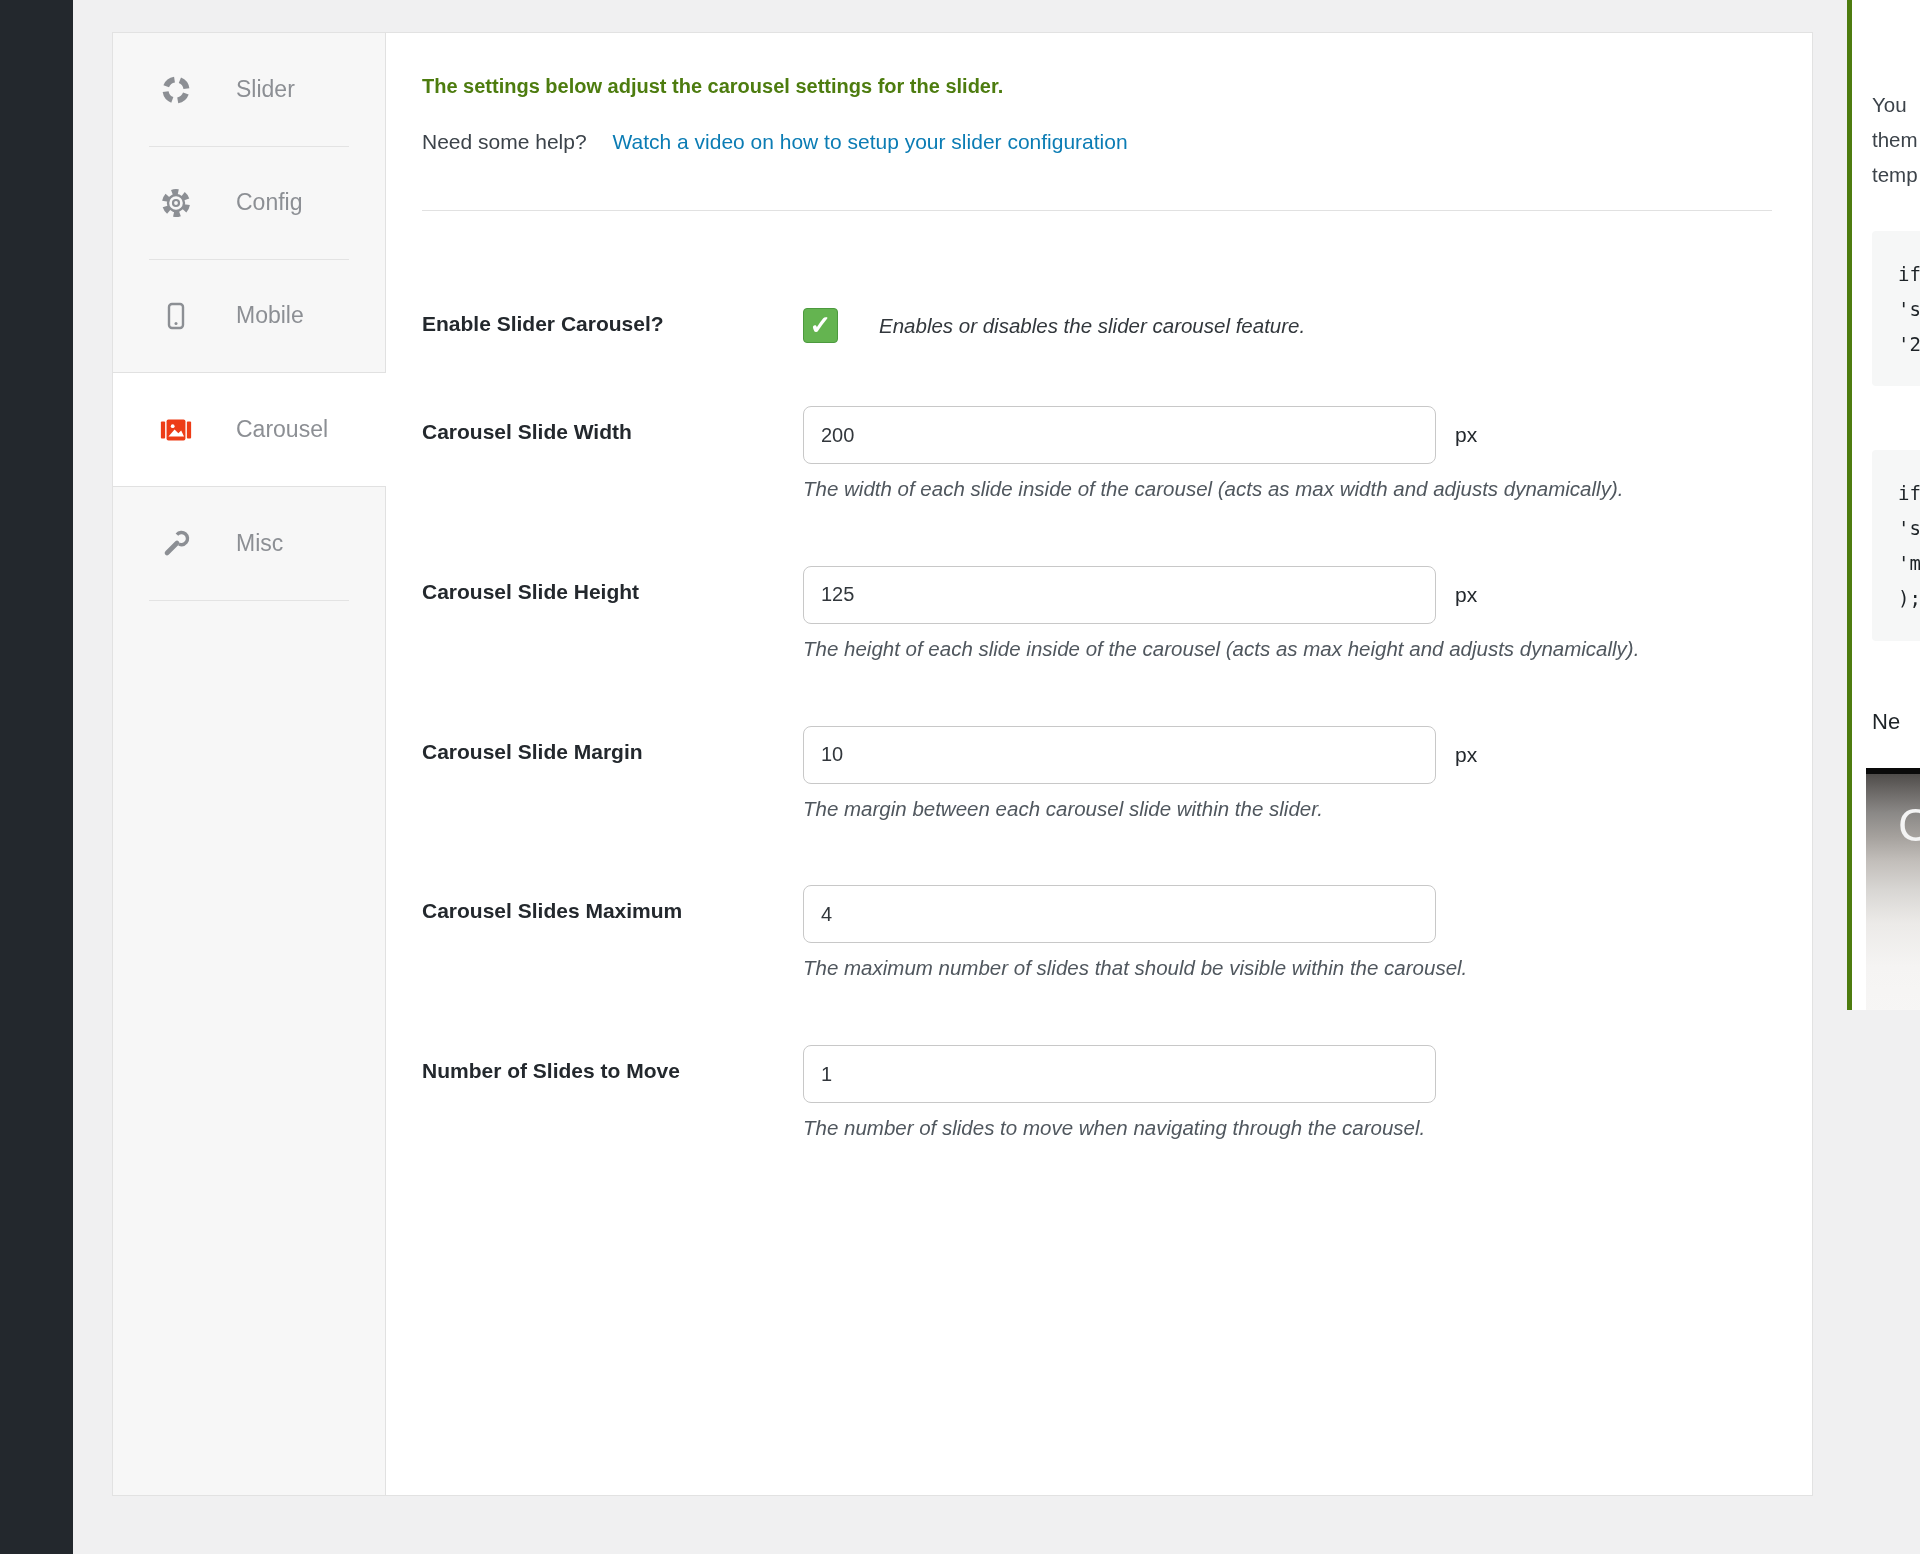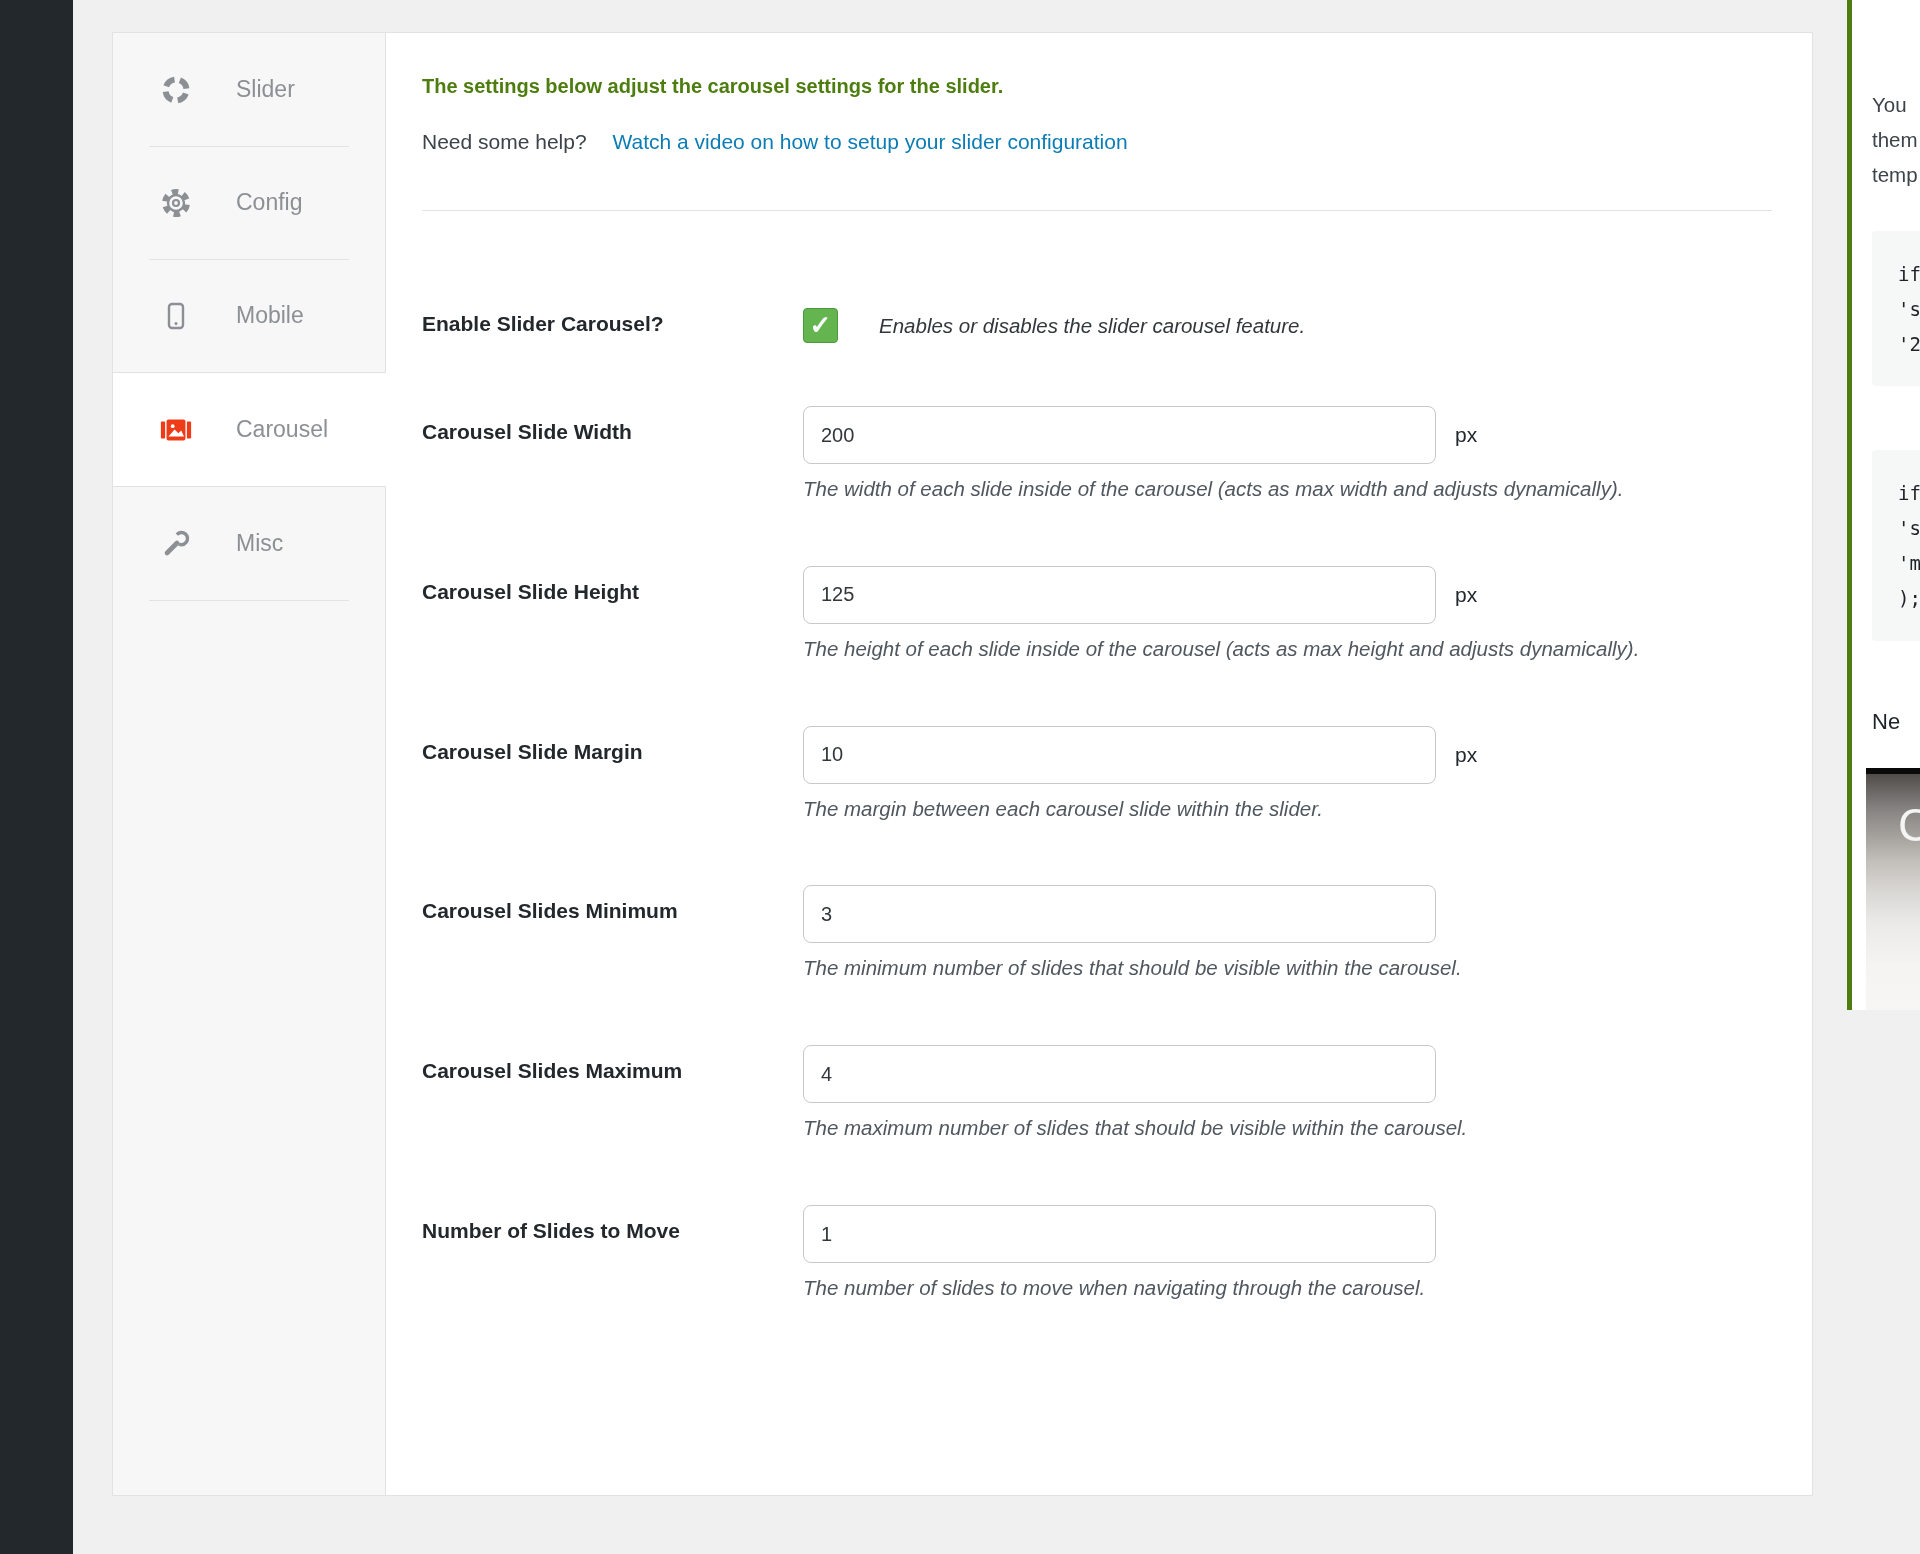--- a/index.html
+++ b/index.html
@@ -241,29 +241,20 @@
         <div class="row-label">Carousel Slide Margin</div>
         <div class="field">
           <div class="input-line">
             <input class="text-input" type="text" value="10" style="">
             <span class="suffix">px</span>
           </div>
           <div class="desc">The margin between each carousel slide within the slider.</div>
         </div>
       </div>
 
-      <div class="row">
-        <div class="row-label">Carousel Slides Minimum</div>
-        <div class="field">
-          <div class="input-line">
-            <input class="text-input" type="text" value="3" style="">
-          </div>
-          <div class="desc">The minimum number of slides that should be visible within the carousel.</div>
-        </div>
-      </div>
 
       <div class="row">
         <div class="row-label">Carousel Slides Maximum</div>
         <div class="field">
           <div class="input-line">
             <input class="text-input" type="text" value="4" style="">
           </div>
           <div class="desc">The maximum number of slides that should be visible within the carousel.</div>
         </div>
       </div>

